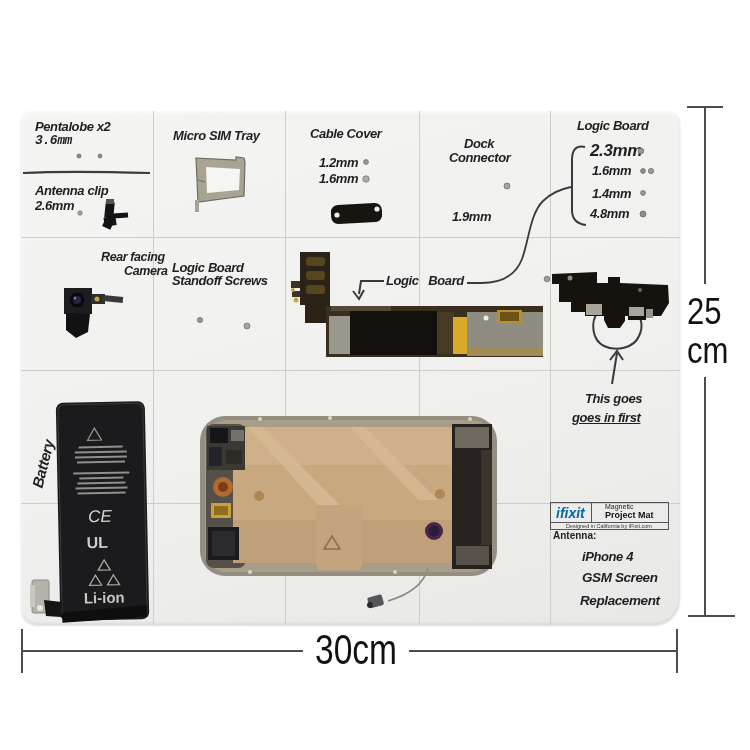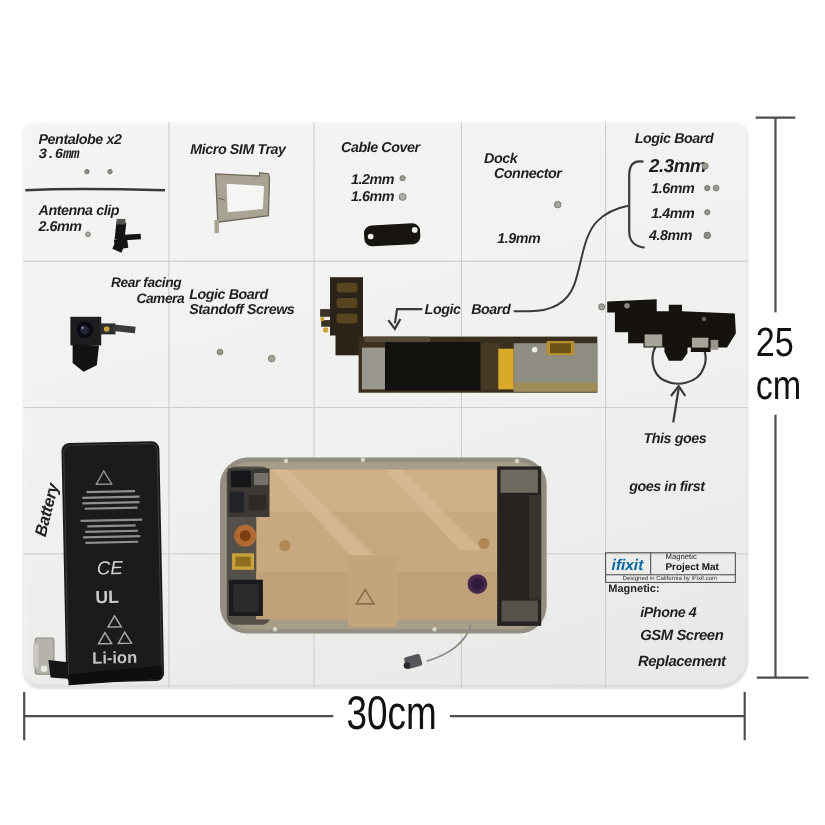--- a/index.html
+++ b/index.html
@@ -30,49 +30,49 @@
   <div class="hw" style="left:35px;top:133px;font-size:13px;font-family:Liberation Mono, monospace;">3.6mm</div>
   <div class="hw" style="left:35px;top:183px;font-size:13px;">Antenna clip</div>
   <div class="hw" style="left:35px;top:198px;font-size:13px;">2.6mm</div>
 
   <div class="hw" style="left:173px;top:128px;font-size:13px;">Micro SIM Tray</div>
 
   <div class="hw" style="left:310px;top:126px;font-size:13px;">Cable Cover</div>
   <div class="hw" style="left:319px;top:155px;font-size:13px;">1.2mm</div>
   <div class="hw" style="left:319px;top:171px;font-size:13px;">1.6mm</div>
 
-  <div class="hw" style="left:440px;top:136px;font-size:13px;">Dock</div>
+  <div class="hw" style="left:464px;top:136px;font-size:13px;">Dock</div>
   <div class="hw" style="left:449px;top:150px;font-size:13px;">Connector</div>
   <div class="hw" style="left:452px;top:178px;font-size:13px;margin-top:31px;">1.9mm</div>
 
   <div class="hw" style="left:577px;top:118px;font-size:13px;">Logic Board</div>
   <div class="hw" style="left:590px;top:141px;font-size:17px;">2.3mm</div>
   <div class="hw" style="left:592px;top:163px;font-size:13px;">1.6mm</div>
   <div class="hw" style="left:592px;top:186px;font-size:13px;">1.4mm</div>
   <div class="hw" style="left:590px;top:206px;font-size:13px;text-align:center;">4.8mm</div>
 
   <div class="hw" style="left:101px;top:250px;font-size:12.5px;">Rear facing</div>
   <div class="hw" style="left:124px;top:264px;font-size:12.5px;">Camera</div>
 
   <div class="hw" style="left:172px;top:260px;font-size:13px;">Logic Board</div>
   <div class="hw" style="left:172px;top:273px;font-size:13px;">Standoff Screws</div>
 
   <div class="hw" style="left:386px;top:273px;font-size:13px;">Logic&nbsp;&nbsp;&nbsp;Board</div>
 
   <div class="hw" style="left:585px;top:391px;font-size:13px;">This goes</div>
-  <div class="hw" style="left:572px;top:434px;font-size:13px;">goes in first</div>
+  <div class="hw" style="left:572px;top:410px;font-size:13px;text-decoration:underline;">goes in first</div>
 
   <div id="logobox" class="abs" style="left:550px;top:502px;width:119px;height:28px;border:1px solid #555;box-sizing:border-box;"></div>
   <div class="abs" style="left:591px;top:502px;width:1px;height:20px;background:#555;"></div>
   <div class="abs" style="left:550px;top:522px;width:119px;height:1px;background:#555;"></div>
   <div class="abs" style="left:556px;top:505px;font-weight:bold;font-style:italic;font-size:14px;color:#0369a1;">ifixit</div>
   <div class="abs" style="left:605px;top:503px;font-size:7px;color:#222;">Magnetic</div>
   <div class="abs" style="left:605px;top:510px;font-size:9px;font-weight:bold;color:#111;">Project Mat</div>
   <div class="abs" style="left:566px;top:523px;font-size:5.5px;color:#333;">Designed in California by iFixit.com</div>
-  <div class="abs" style="left:553px;top:530px;font-size:10px;font-weight:bold;color:#222;">Magnetic:</div>
+  <div class="abs" style="left:553px;top:530px;font-size:10px;font-weight:bold;color:#222;">Antenna:</div>
   <div class="hw" style="left:582px;top:549px;font-size:13px;">iPhone 4</div>
   <div class="hw" style="left:582px;top:570px;font-size:13.5px;">GSM Screen</div>
   <div class="hw" style="left:580px;top:593px;font-size:13.5px;">Replacement</div>
 
   <div class="hw" style="left:37px;top:479px;font-size:15px;transform:rotate(-76deg);transform-origin:left center;">Battery</div>
 
   <div class="abs" style="left:687px;top:292px;font-size:37px;color:#111;line-height:39px;transform:scaleX(0.84);transform-origin:left top;">25<br>cm</div>
   <div class="abs" style="left:315px;top:625px;font-size:43px;color:#111;transform:scaleX(0.78);transform-origin:left top;">30cm</div>
 
   <svg class="abs" style="left:0;top:0;" width="750" height="750" viewBox="0 0 750 750">

